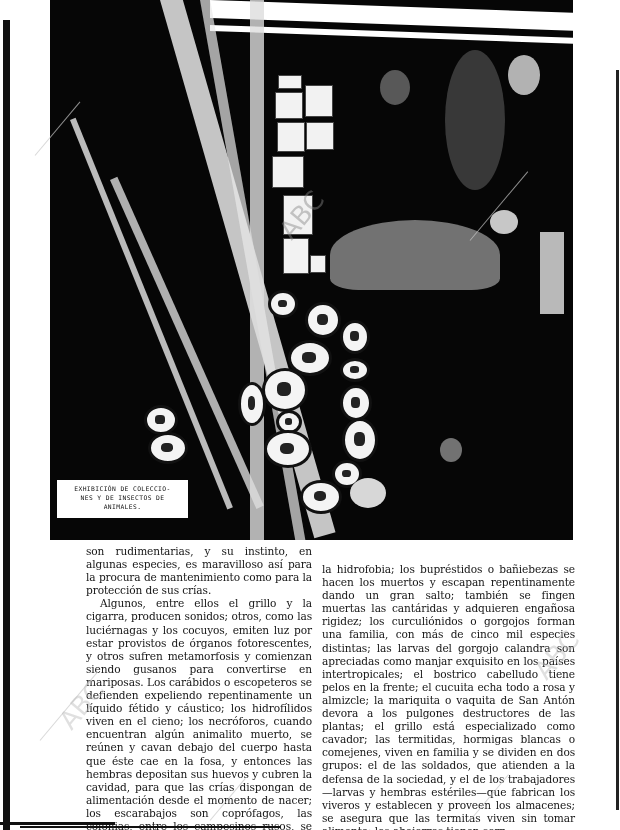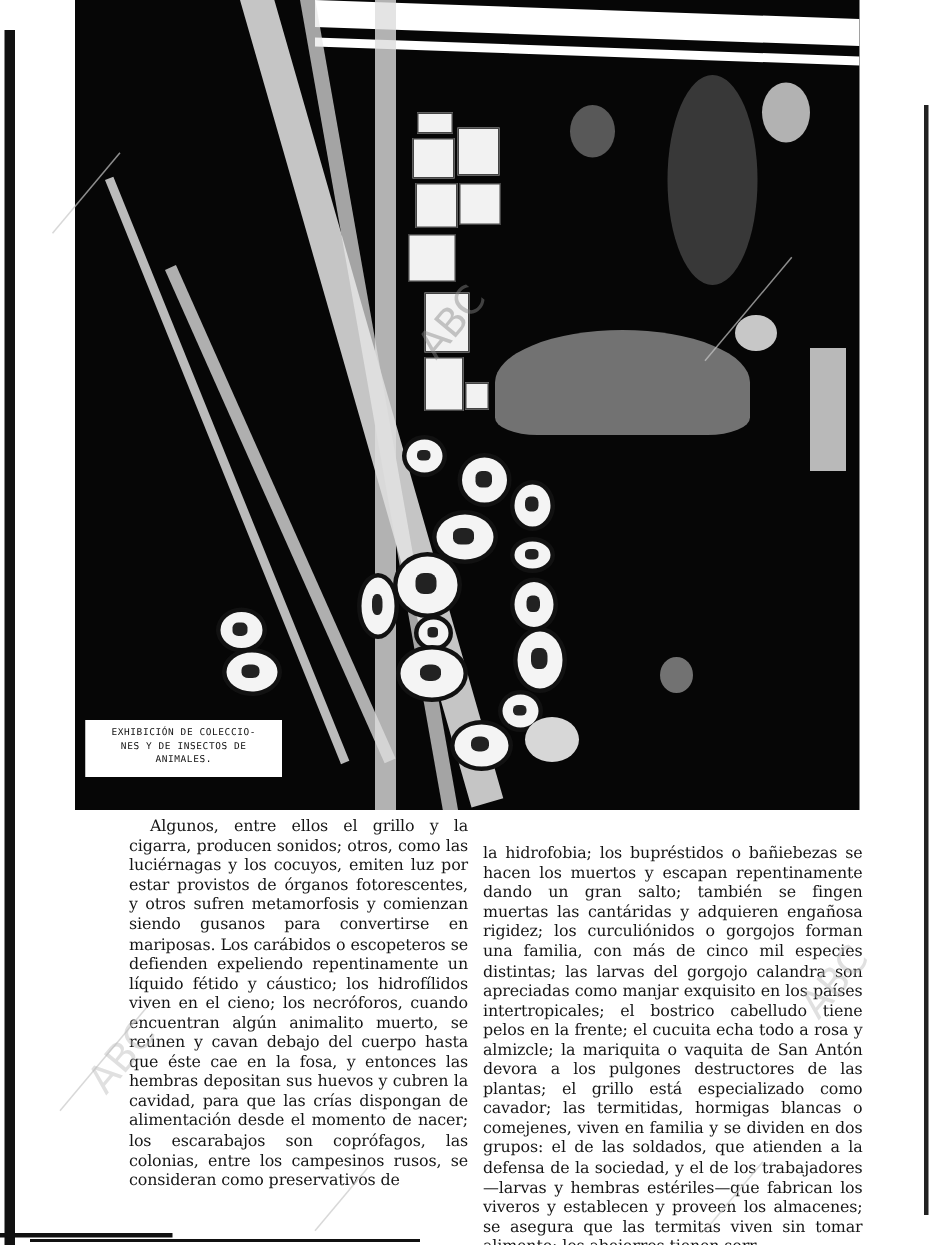--- a/index.html
+++ b/index.html
@@ -84,20 +84,21 @@
   <div style="position:absolute;left:490px;top:232px;width:24px;height:82px;background:#e6e6e6;opacity:.8"></div>
 
   <div class="caption-box" style="left:7px">
     <div>EXHIBICIÓN DE COLECCIO-</div>
     <div>NES Y DE INSECTOS DE</div>
     <div>ANIMALES.</div>
   </div>
 </div>
 
 <div class="col col-left">
+  <p>son rudimentarias, y su instinto, en algunas especies, es maravilloso así para la procura de mantenimiento como para la protección de sus crías.</p>
   <p class="indent">Algunos, entre ellos el grillo y la cigarra, producen sonidos; otros, como las luciérnagas y los cocuyos, emiten luz por estar provistos de órganos fotorescentes, y otros sufren metamorfosis y comienzan siendo gusanos para convertirse en mariposas. Los carábidos o escopeteros se defienden expeliendo repentinamente un líquido fétido y cáustico; los hidrofílidos viven en el cieno; los necróforos, cuando encuentran algún animalito muerto, se reúnen y cavan debajo del cuerpo hasta que éste cae en la fosa, y entonces las hembras depositan sus huevos y cubren la cavidad, para que las crías dispongan de alimentación desde el momento de nacer; los escarabajos son coprófagos, las colonias, entre los campesinos rusos, se consideran como preservativos de</p>
 </div>
 
 <div class="col col-right">
   <p>la hidrofobia; los bupréstidos o bañiebezas se hacen los muertos y escapan repentinamente dando un gran salto; también se fingen muertas las cantáridas y adquieren engañosa rigidez; los curculiónidos o gorgojos forman una familia, con más de cinco mil especies distintas; las larvas del gorgojo calandra son apreciadas como manjar exquisito en los países intertropicales; el bostrico cabelludo tiene pelos en la frente; el cucuita echa todo a rosa y almizcle; la mariquita o vaquita de San Antón devora a los pulgones destructores de las plantas; el grillo está especializado como cavador; las termitidas, hormigas blancas o comejenes, viven en familia y se dividen en dos grupos: el de las soldados, que atienden a la defensa de la sociedad, y el de los trabajadores—larvas y hembras estériles—que fabrican los viveros y establecen y proveen los almacenes; se asegura que las termitas viven sin tomar alimento; los abejorros tienen sorr-</p>
 </div>
 
 <div class="rule-a"></div>
 <div class="rule-b"></div>
 

